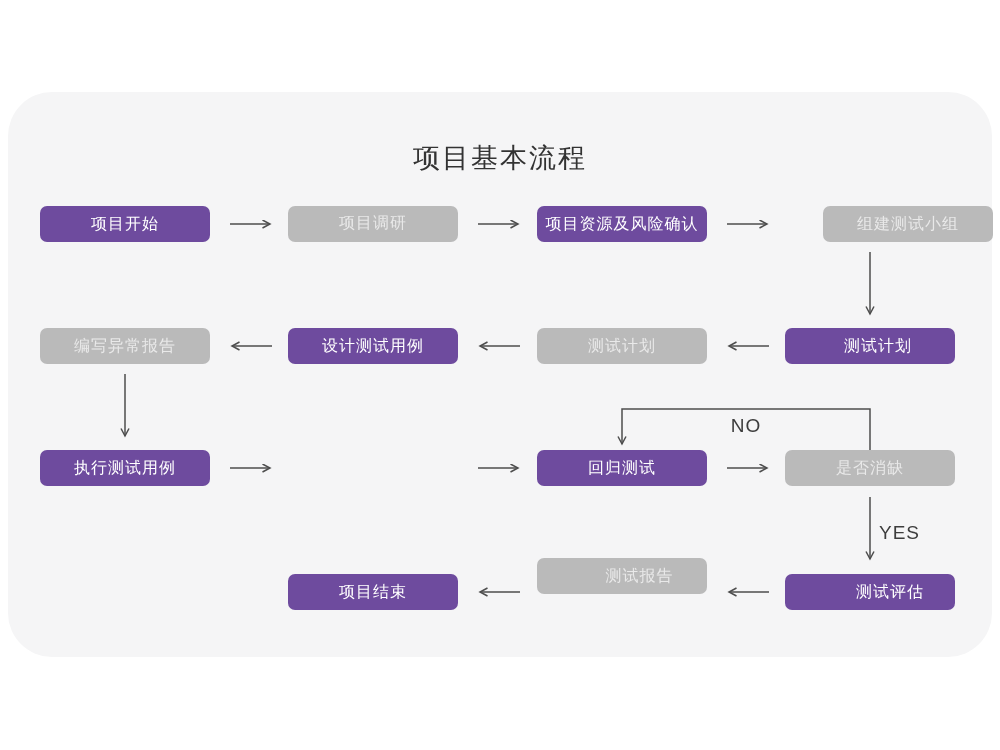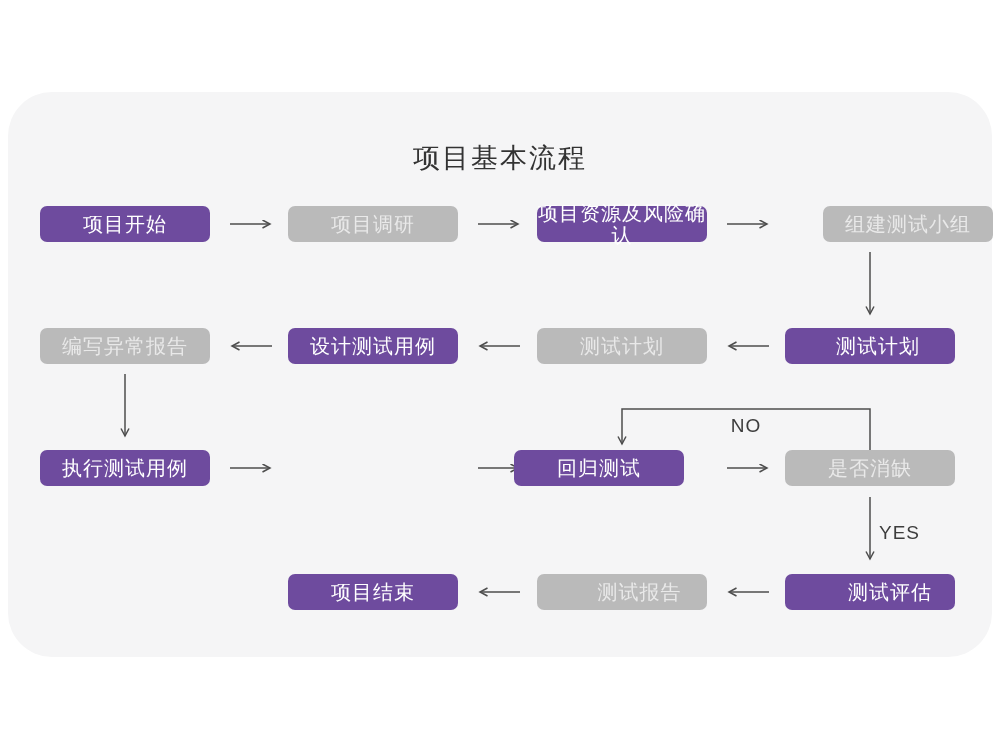--- a/index.html
+++ b/index.html
@@ -28,21 +28,21 @@
     color: #333333;
   }
   .node {
     position: absolute;
     width: 170px; height: 36px;
     border-radius: 7px;
     display: flex;
     align-items: center;
     justify-content: center;
     text-align: center;
-    font-size: 20px;
+    font-size: 16px;
     letter-spacing: 1px;
     white-space: pre-line;
     line-height: 22px;
   }
   .node.purple { background: #6e4b9e; color: #ffffff; }
   .node.gray   { background: #bababa; color: #e9e9e9; }
   .node.tall   { height: 50px; }
   svg.arrows {
     position: absolute;
     left: 0; top: 0;
@@ -97,30 +97,30 @@
 
       <line x1="769" y1="592" x2="729" y2="592" marker-end="url(#ah)"></line>
       <line x1="520" y1="592" x2="480" y2="592" marker-end="url(#ah)"></line>
     </g>
   </svg>
 
   <div class="edge-label no">NO</div>
   <div class="edge-label yes">YES</div>
 
   <div class="node purple" style="left:40px;  top:206px;">项目开始</div>
-  <div class="node gray" style="left:288px; top:206px;">项目调研</div>
+  <div class="node gray" style="left:288px; top:206px;font-family:Liberation Mono, monospace;">项目调研</div>
   <div class="node purple" style="left:537px; top:206px;">项目资源及风险确认</div>
   <div class="node gray" style="left:823px; top:206px;">组建测试小组</div>
 
   <div class="node purple" style="left:785px; top:328px;padding-left:16px;">测试计划</div>
   <div class="node gray" style="left:537px; top:328px;">测试计划</div>
   <div class="node purple" style="left:288px; top:328px;">设计测试用例</div>
   <div class="node gray" style="left:40px;  top:328px;">编写异常报告</div>
 
   <div class="node purple" style="left:40px;  top:450px;">执行测试用例</div>
-  <div class="node purple" style="left:514px; top:450px;text-align:right;">回归测试</div>
+  <div class="node purple" style="left:537px; top:450px;text-align:right;">回归测试</div>
   <div class="node gray" style="left:785px; top:450px;">是否消缺</div>
 
   <div class="node purple" style="left:785px; top:574px;padding-left:40px;">测试评估</div>
-  <div class="node gray" style="left:537px; top:574px;padding-left:35px;">测试报告</div>
+  <div class="node gray" style="left:537px; top:558px;padding-left:35px;">测试报告</div>
   <div class="node purple" style="left:288px; top:574px;">项目结束</div>
 
 </div>
 
 </body></html>

